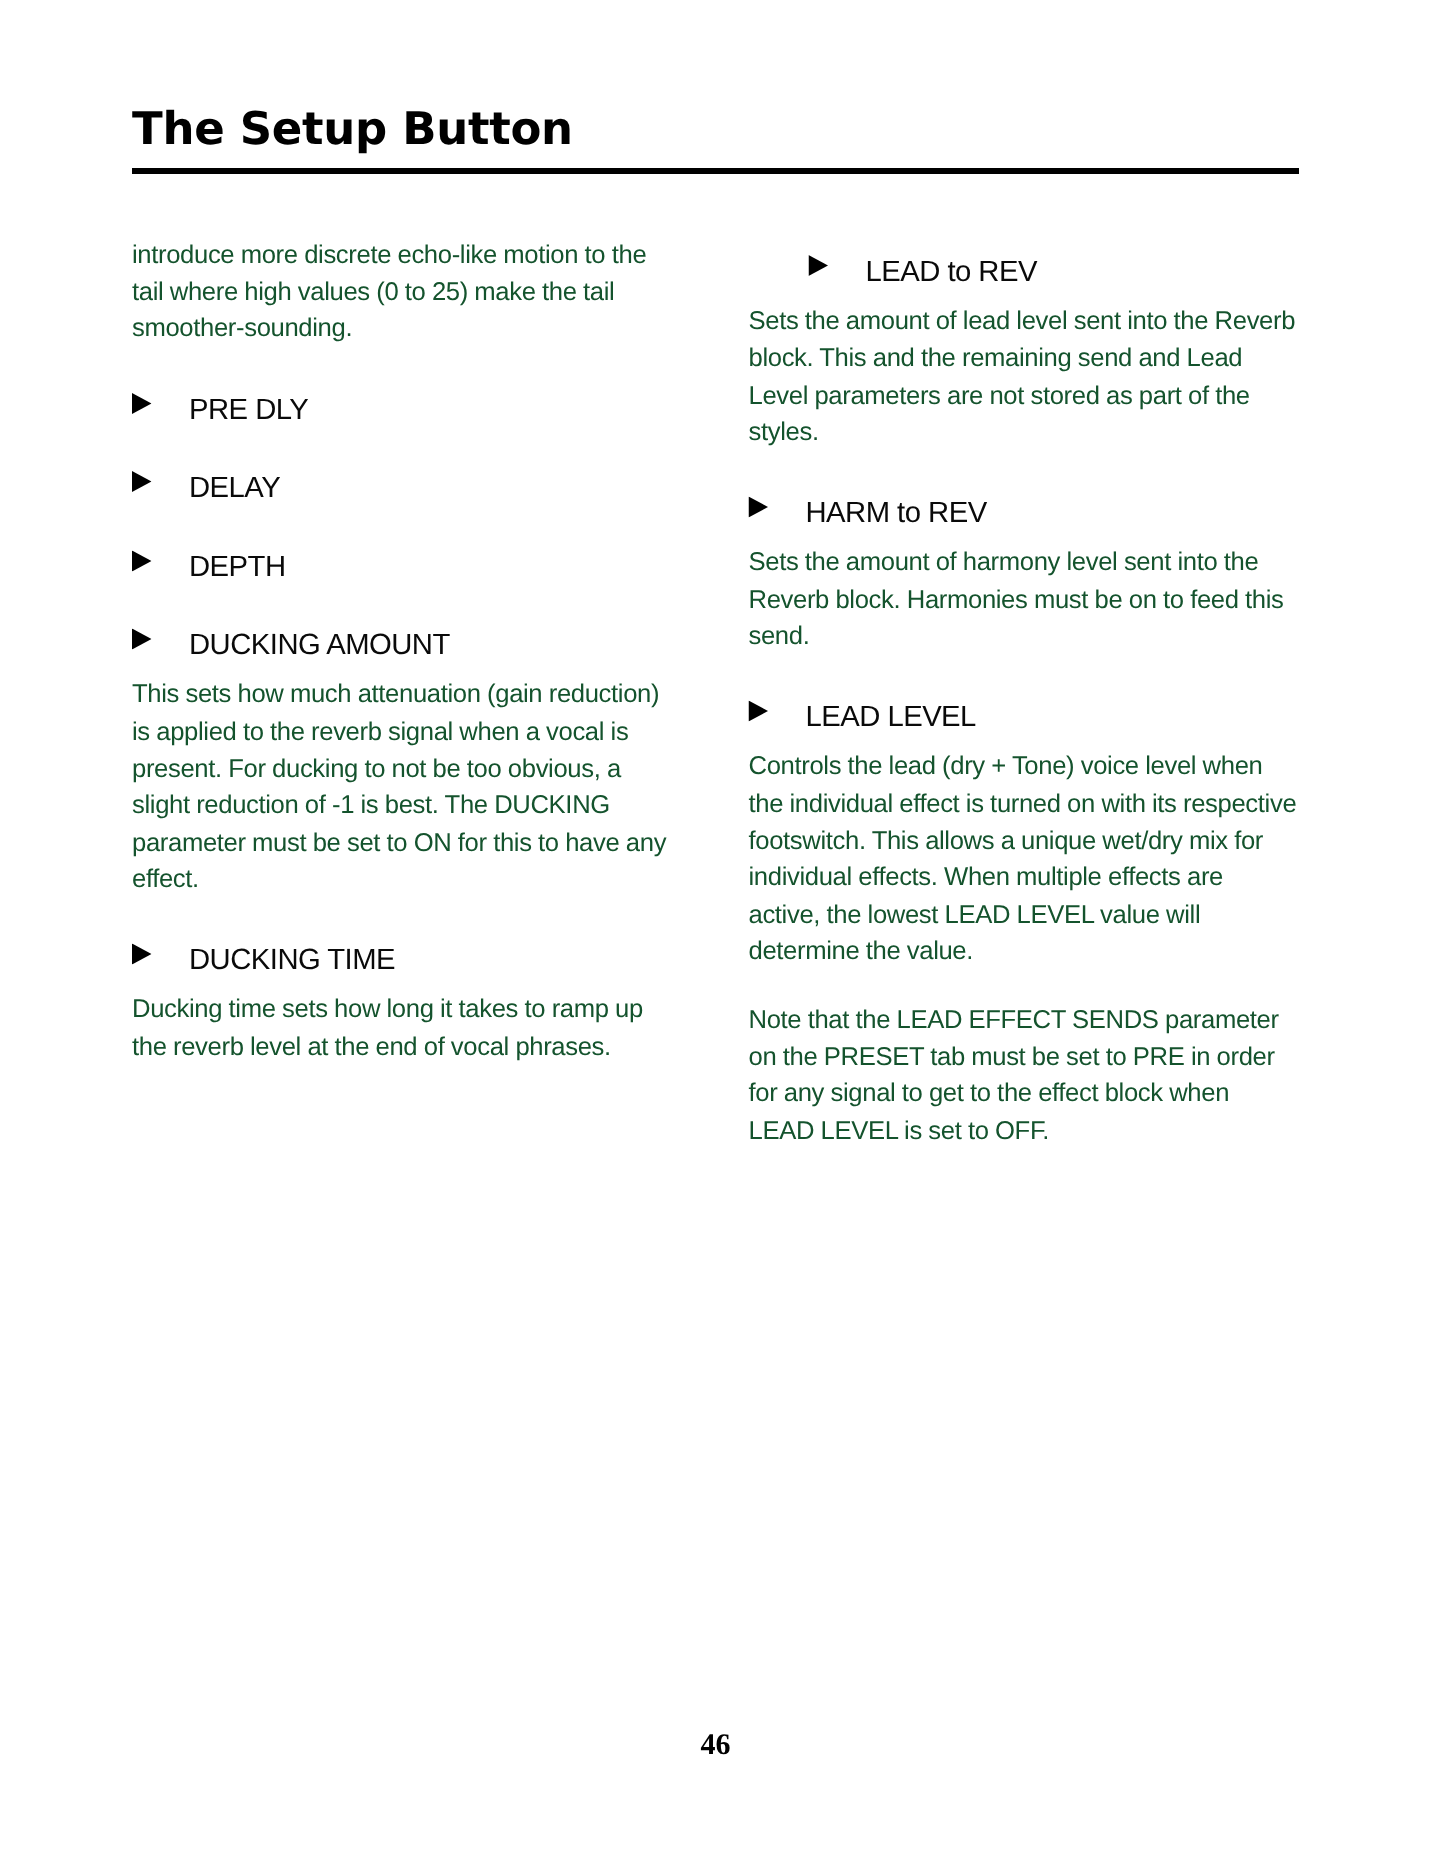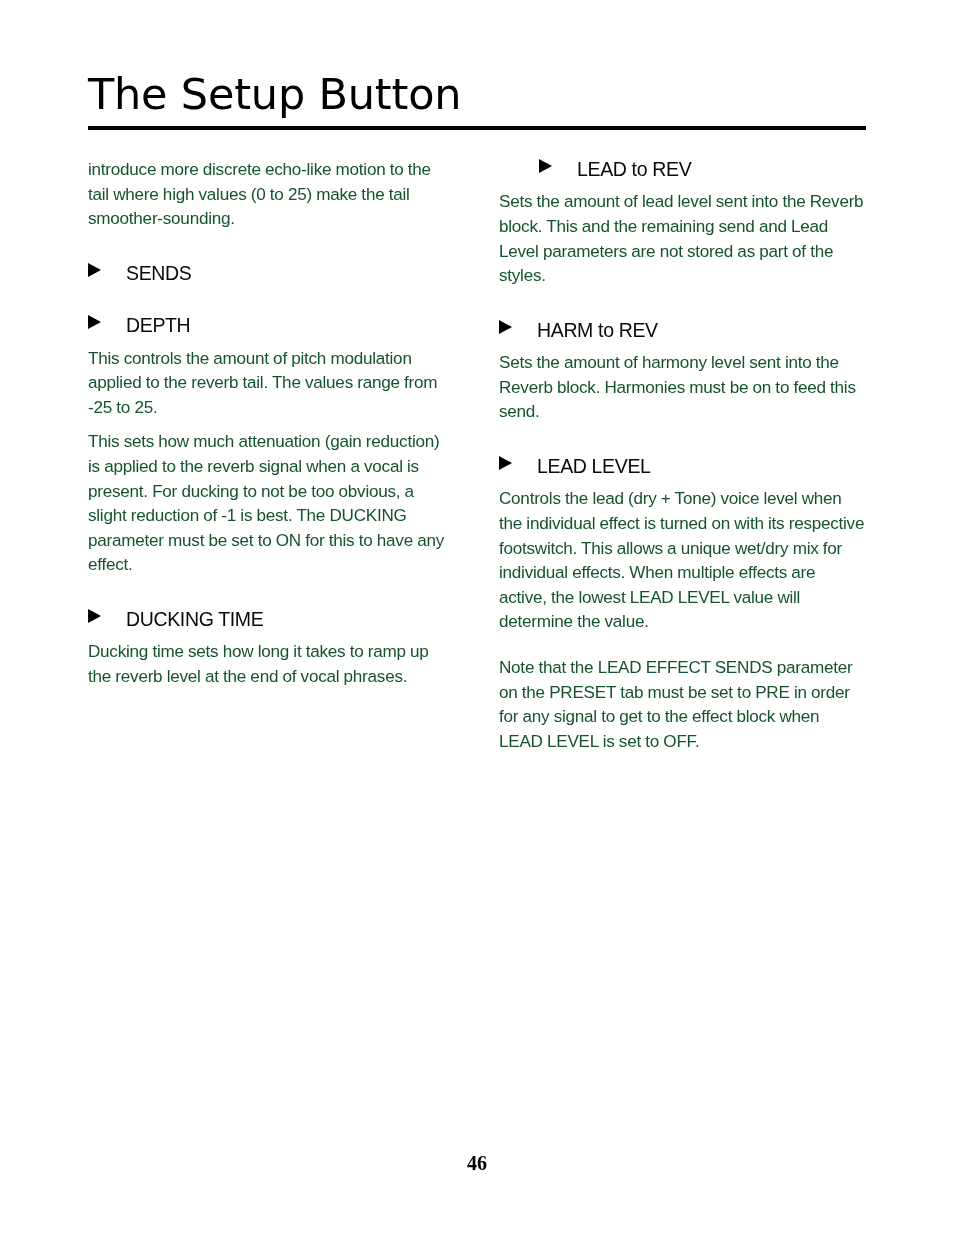--- a/index.html
+++ b/index.html
@@ -26,22 +26,22 @@
 
   
   .title-block {
     position: absolute;
     left: 88px;
     top: 70px;
     width: 778px;
   }
   .page-title {
     font-family: "DejaVu Sans", sans-serif;
-    font-size: 43px;
-    font-weight: normal;
+    font-size: 30px;
+    font-weight: bold;
     line-height: 1.12;
     color: #000000;
     letter-spacing: -0.2px;
     margin: 0;
     padding: 0 0 8px 0;
   }
   .title-rule {
     width: 778px;
     height: 4px;
     background: #000000;
@@ -100,21 +100,21 @@
     line-height: 24.6px;
     color: #14532d;
     letter-spacing: -0.24px;
     margin: 0;
     word-spacing: -0.2px;
   }
 
   
   .block { margin: 0; }
   .gap-head { margin-top: 30px; }
-  .gap-head-first { margin-top: 0; padding-left: 40px; }
+  .gap-head-first { margin-top: 12px; padding-left: 40px; }
   .para-after-head { margin-top: 10px; }
   .para-after-para { margin-top: 21px; }
 
   
   .page-number {
     position: absolute;
     left: 0;
     right: 0;
     top: 1152px;
     text-align: center;
@@ -133,40 +133,55 @@
     <h1 class="page-title">The Setup Button</h1>
     <div class="title-rule"></div>
   </div>
 
   <div class="columns">
 
     <div class="column">
 
       <p class="para block">introduce more discrete echo-like motion to the tail where high values (0 to 25) make the tail smoother-sounding.</p>
 
-
-      <div class="section-head gap-head">
-        <span class="bullet-tri">
-          <svg width="13" height="14" viewBox="0 0 13 14">
-              <polygon points="0,0 13,7 0,14" fill="#000000"></polygon>
-            </svg>
-        </span>
-        <span class="section-title">SENDS</span>
+      <div class="section-head gap-head">
+        <span class="bullet-tri">
+          <svg width="13" height="14" viewBox="0 0 13 14">
+              <polygon points="0,0 13,7 0,14" fill="#000000"></polygon>
+            </svg>
+        </span>
+        <span class="section-title">PRE DLY</span>
+      </div>
+
+      <div class="section-head gap-head">
+        <span class="bullet-tri">
+          <svg width="13" height="14" viewBox="0 0 13 14">
+              <polygon points="0,0 13,7 0,14" fill="#000000"></polygon>
+            </svg>
+        </span>
+        <span class="section-title">DELAY</span>
       </div>
 
       <div class="section-head gap-head">
         <span class="bullet-tri">
           <svg width="13" height="14" viewBox="0 0 13 14">
               <polygon points="0,0 13,7 0,14" fill="#000000"></polygon>
             </svg>
         </span>
         <span class="section-title">DEPTH</span>
       </div>
-      <p class="para para-after-head">This controls the amount of pitch modulation applied to the reverb tail. The values range from -25 to 25.</p>
-
+
+      <div class="section-head gap-head">
+        <span class="bullet-tri">
+          <svg width="13" height="14" viewBox="0 0 13 14">
+              <polygon points="0,0 13,7 0,14" fill="#000000"></polygon>
+            </svg>
+        </span>
+        <span class="section-title">DUCKING AMOUNT</span>
+      </div>
       <p class="para para-after-head">This sets how much attenuation (gain reduction) is applied to the reverb signal when a vocal is present. For ducking to not be too obvious, a slight reduction of -1  is best. The DUCKING parameter must be set to ON for this to have any effect.</p>
 
       <div class="section-head gap-head">
         <span class="bullet-tri">
           <svg width="13" height="14" viewBox="0 0 13 14">
               <polygon points="0,0 13,7 0,14" fill="#000000"></polygon>
             </svg>
         </span>
         <span class="section-title">DUCKING TIME</span>
       </div>

